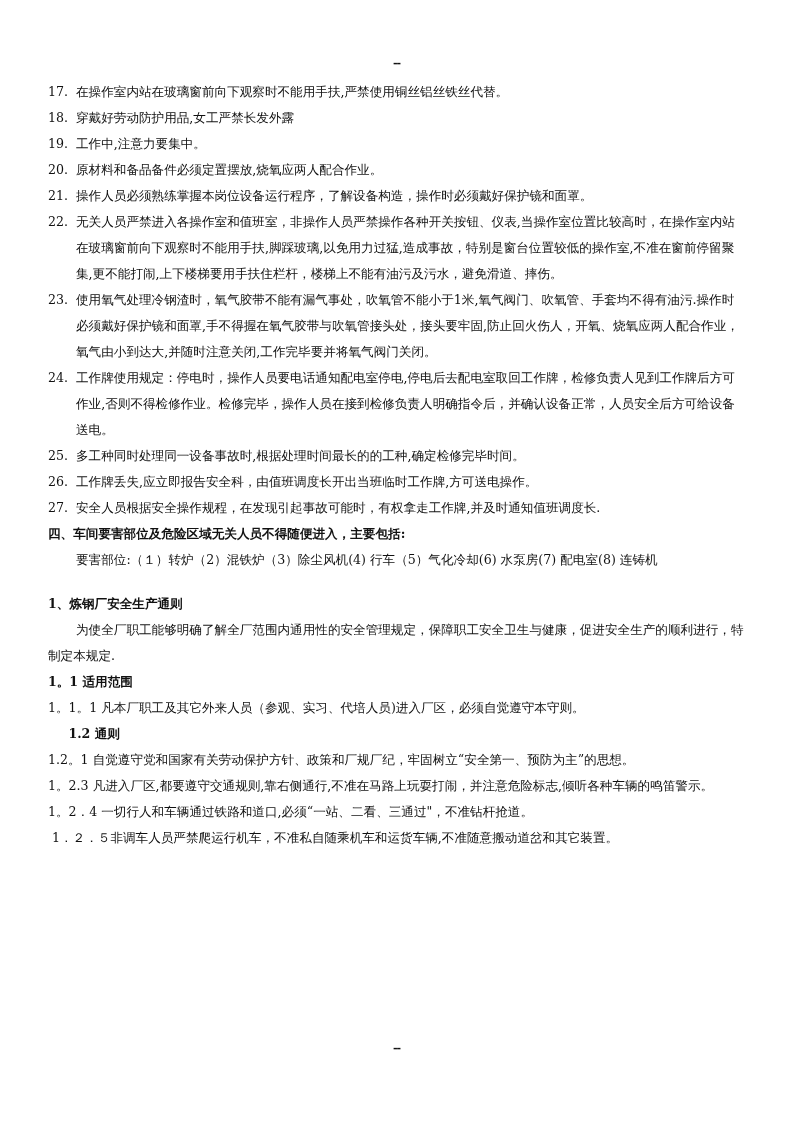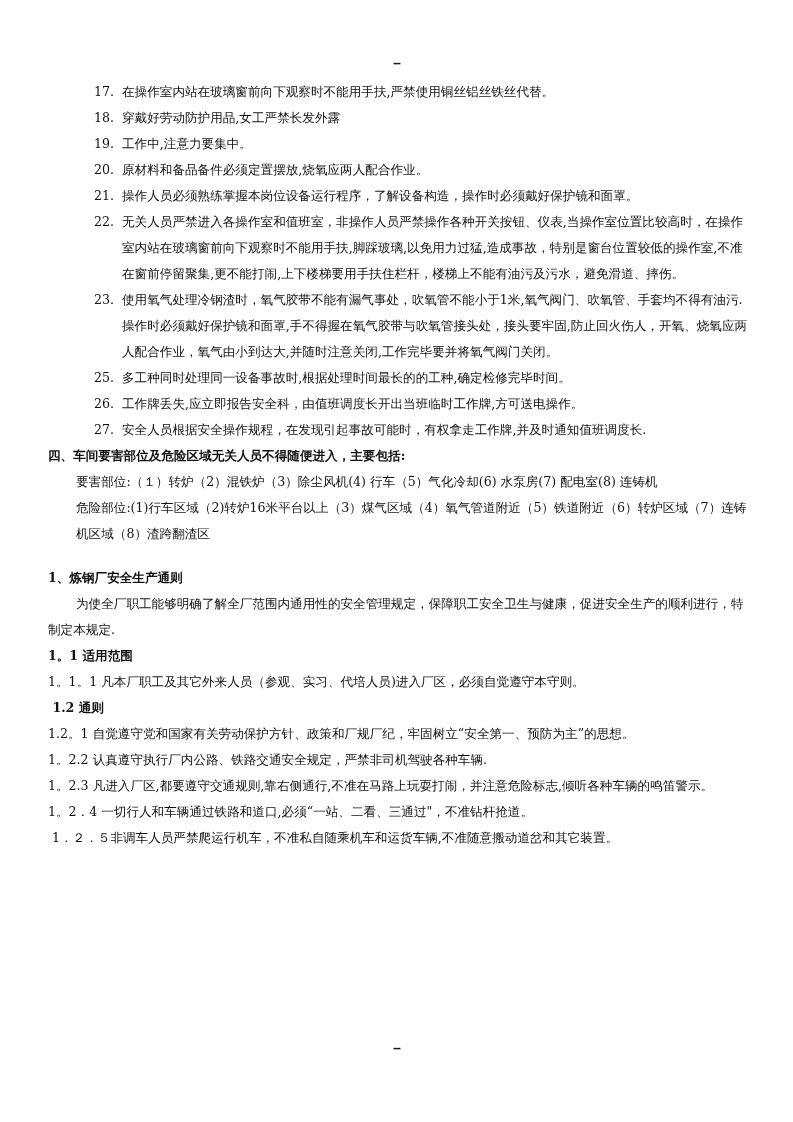--- a/index.html
+++ b/index.html
@@ -6,21 +6,21 @@
   body { width: 793px; height: 1122px; position: relative; overflow: hidden;
          font-family: "DejaVu Serif", "Liberation Serif", serif; color: #111; }
   .page { position: absolute; left: 0; top: 0; width: 793px; height: 1122px; }
   .marker { position: absolute; left: 0; width: 793px; text-align: center;
             font-size: 11px; font-weight: bold; letter-spacing: -1px; line-height: 12px; }
   .marker.top { top: 58px; }
   .marker.bottom { top: 1043px; }
   .content { position: absolute; left: 48px; top: 79px; width: 700px; }
   .line { font-size: 12.6px; line-height: 26px; white-space: nowrap; }
   .item { display: flex; }
-  .item .num { width: 28px; flex: none; margin-left: 46px; }
+  .item .num { width: 28px; flex: none; }
   .item .txt { white-space: normal; word-break: break-all; width: 670px; line-height: 26px; }
   .heading { font-weight: bold; }
   .indent1 { padding-left: 28px; }
   .para { text-indent: 28px; white-space: normal; word-break: break-all; width: 700px; }
   .gap { height: 18px; }
 </style>
 </head>
 <body>
 
 <div class="page">
@@ -50,45 +50,47 @@
         </div>
         <div class="line item">
           <span class="num">22.</span>
           <span class="txt">无关人员严禁进入各操作室和值班室，非操作人员严禁操作各种开关按钮、仪表,当操作室位置比较高时，在操作室内站在玻璃窗前向下观察时不能用手扶,脚踩玻璃,以免用力过猛,造成事故，特别是窗台位置较低的操作室,不准在窗前停留聚集,更不能打闹,上下楼梯要用手扶住栏杆，楼梯上不能有油污及污水，避免滑道、摔伤。</span>
         </div>
         <div class="line item">
           <span class="num">23.</span>
           <span class="txt">使用氧气处理冷钢渣时，氧气胶带不能有漏气事处，吹氧管不能小于1米,氧气阀门、吹氧管、手套均不得有油污.操作时必须戴好保护镜和面罩,手不得握在氧气胶带与吹氧管接头处，接头要牢固,防止回火伤人，开氧、烧氧应两人配合作业，氧气由小到达大,并随时注意关闭,工作完毕要并将氧气阀门关闭。</span>
         </div>
         <div class="line item">
+          <span class="num">24.</span>
+          <span class="txt">工作牌使用规定：停电时，操作人员要电话通知配电室停电,停电后去配电室取回工作牌，检修负责人见到工作牌后方可作业,否则不得检修作业。检修完毕，操作人员在接到检修负责人明确指令后，并确认设备正常，人员安全后方可给设备送电。</span>
+        </div>
+        <div class="line item">
           <span class="num">25.</span>
           <span class="txt">多工种同时处理同一设备事故时,根据处理时间最长的的工种,确定检修完毕时间。</span>
         </div>
         <div class="line item">
           <span class="num">26.</span>
           <span class="txt">工作牌丢失,应立即报告安全科，由值班调度长开出当班临时工作牌,方可送电操作。</span>
         </div>
         <div class="line item">
           <span class="num">27.</span>
           <span class="txt">安全人员根据安全操作规程，在发现引起事故可能时，有权拿走工作牌,并及时通知值班调度长.</span>
         </div>
       </div>
 
     <div class="line heading">四、车间要害部位及危险区域无关人员不得随便进入，主要包括:</div>
     <div class="line indent1">要害部位:（１）转炉（2）混铁炉（3）除尘风机(4) 行车（5）气化冷却(6) 水泵房(7) 配电室(8) 连铸机</div>
-    <div class="line indent1" style="white-space:normal;word-break:break-all;width:672px;">危险部位:(1)行车区域（2)转炉16米平台以上（3）煤气区域（4）氧气管道附近（5）铁道附近（6）转炉区域（7）连铸机区域（8）渣跨翻渣区</div>
 
     <div class="gap"></div>
 
     <div class="line heading">1、炼钢厂安全生产通则</div>
     <div class="line para">为使全厂职工能够明确了解全厂范围内通用性的安全管理规定，保障职工安全卫生与健康，促进安全生产的顺利进行，特制定本规定.</div>
     <div class="line heading">1。1 适用范围</div>
     <div class="line">1。1。1 凡本厂职工及其它外来人员（参观、实习、代培人员)进入厂区，必须自觉遵守本守则。</div>
-    <div class="line heading" style="white-space:pre;"> 1.2 通则</div>
+    <div class="line heading" style="white-space:pre;margin-left:16px;"> 1.2 通则</div>
     <div class="line">1.2。1 自觉遵守党和国家有关劳动保护方针、政策和厂规厂纪，牢固树立“安全第一、预防为主”的思想。</div>
-    <div class="line">1。2.2 认真遵守执行厂内公路、铁路交通安全规定，严禁非司机驾驶各种车辆.</div>
     <div class="line" style="white-space:normal;word-break:break-all;width:700px;">1。2.3 凡进入厂区,都要遵守交通规则,靠右侧通行,不准在马路上玩耍打闹，并注意危险标志,倾听各种车辆的鸣笛警示。</div>
     <div class="line">1。2．4 一切行人和车辆通过铁路和道口,必须“一站、二看、三通过"，不准钻杆抢道。</div>
     <div class="line" style="white-space:pre;"> 1．２．５非调车人员严禁爬运行机车，不准私自随乘机车和运货车辆,不准随意搬动道岔和其它装置。</div>
   </div>
 
   <div class="marker bottom">--</div>
 </div>
 
 </body></html>

